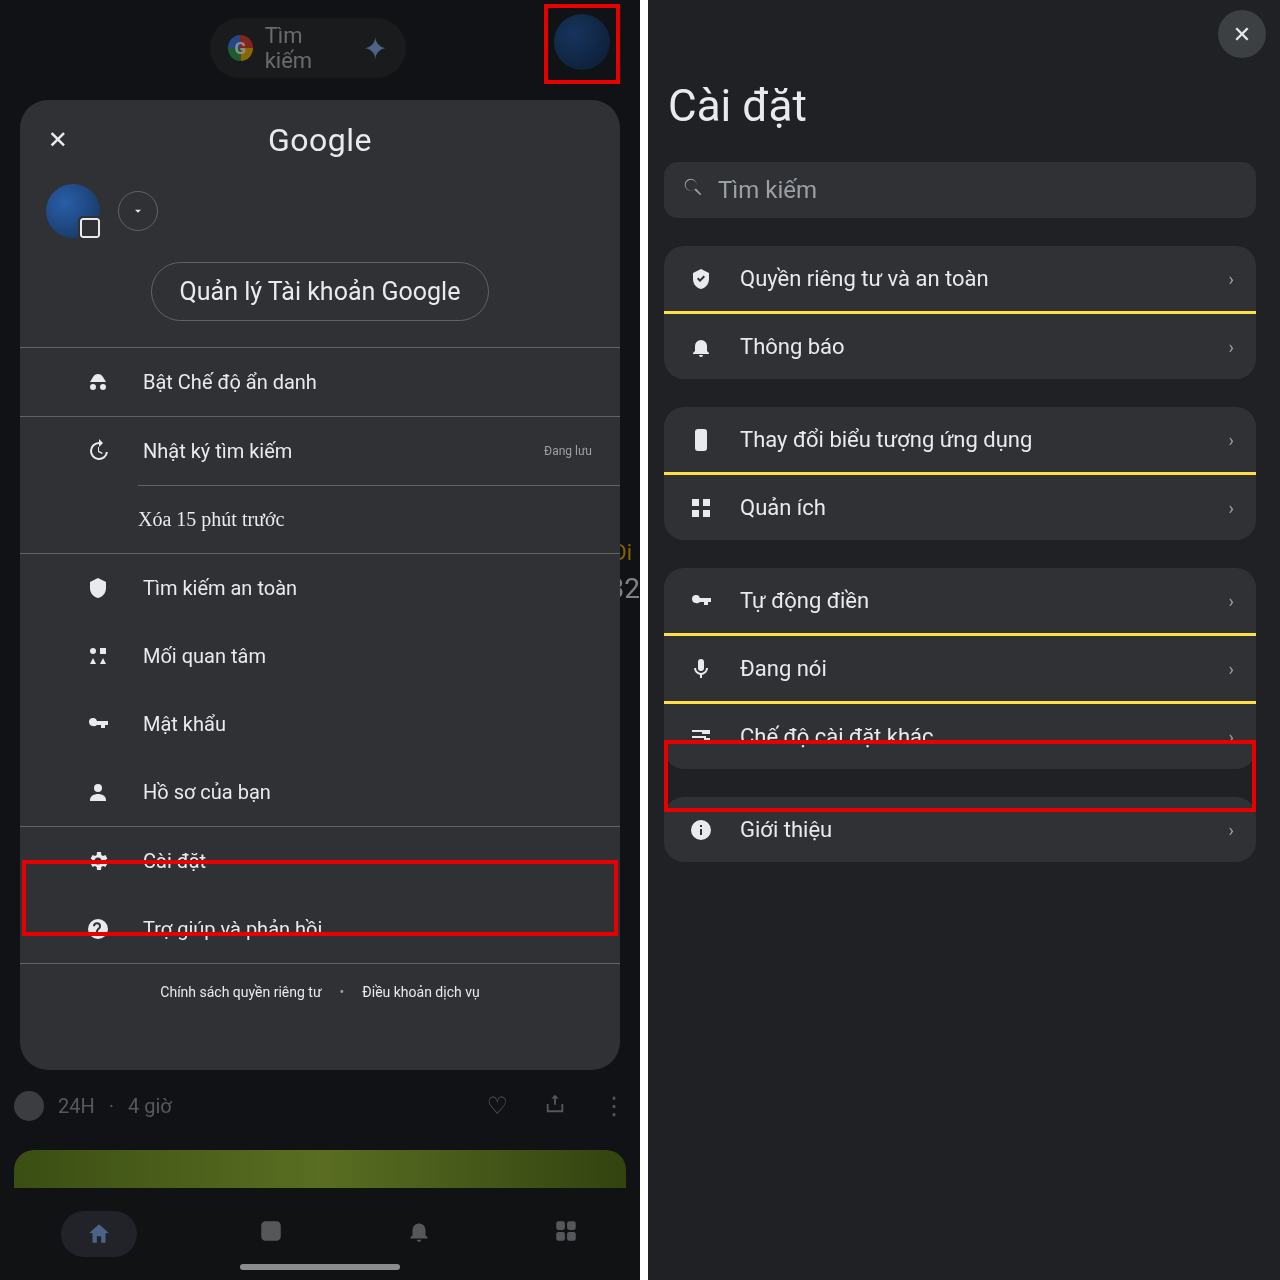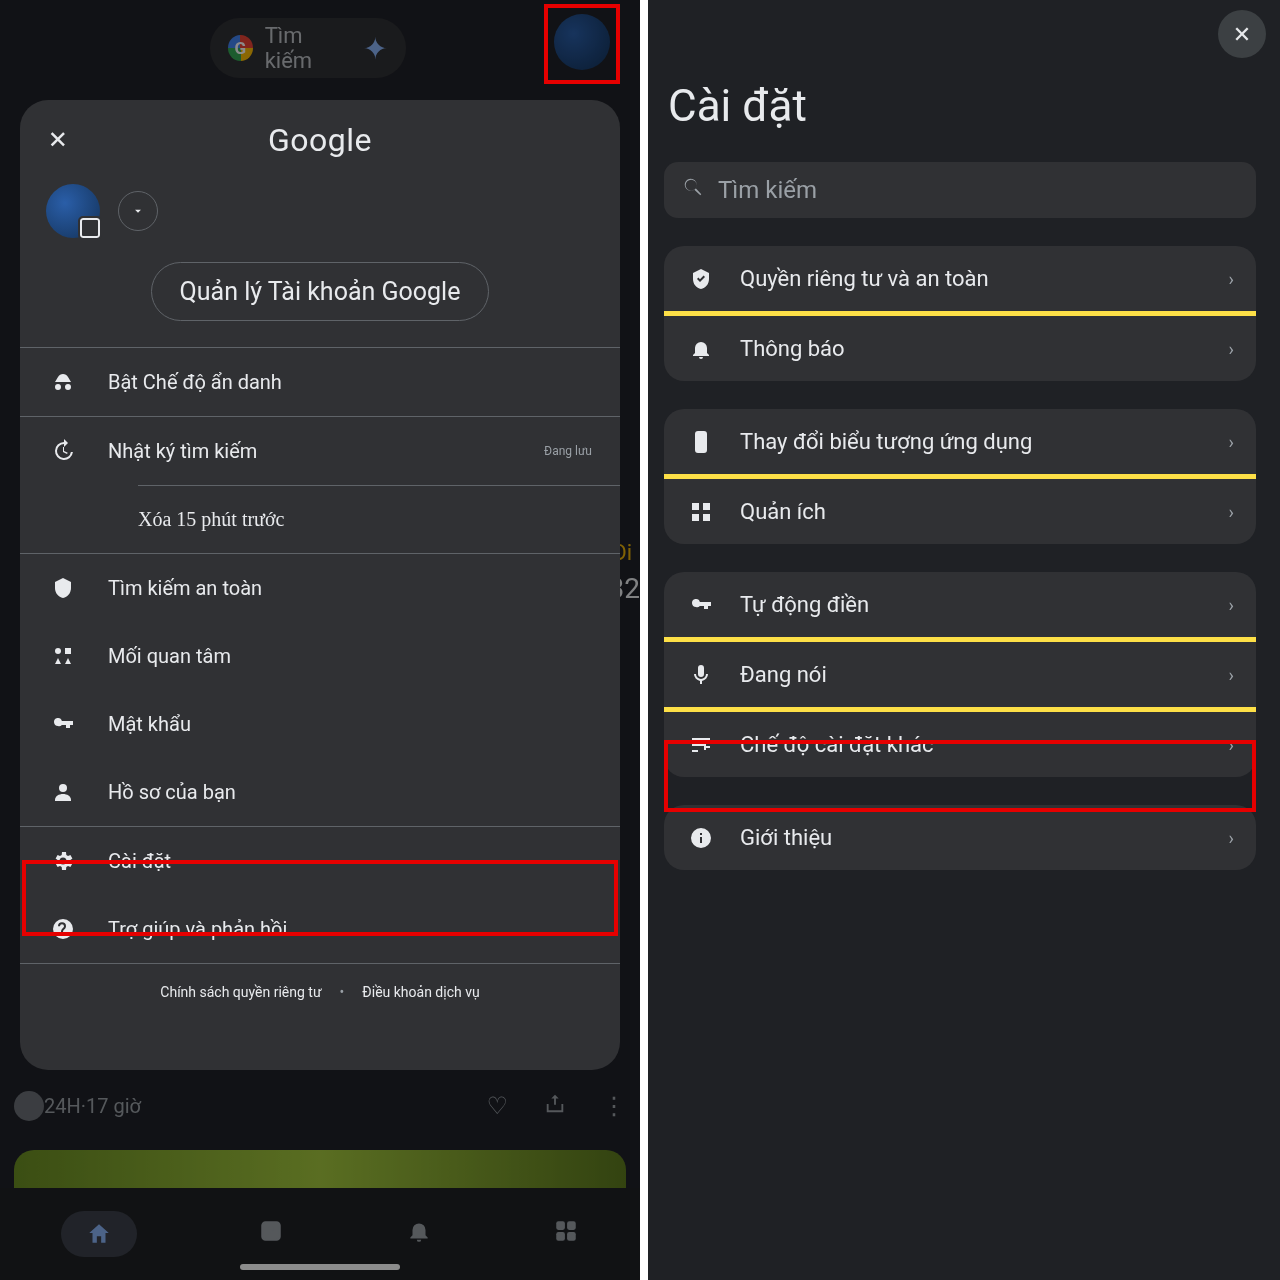--- a/index.html
+++ b/index.html
@@ -72,21 +72,21 @@
   .partial-text {
     position:absolute; right:8px; top:540px;
     color:#eab308; font-size:22px;
   }
   .partial-32 {
     position:absolute; right:0; top:572px;
     color:#e8eaed; font-size:28px; font-weight:400;
   }
   .feed-row {
     position:absolute; left:14px; right:14px; top:1082px;
-    height:48px; display:flex; align-items:center; 
+    height:48px; display:flex; align-items:center; gap:14px;
     color:#9aa0a6; font-size:20px;
   }
   .feed-avatar { width:30px;height:30px;border-radius:50%;background:#6b6f76; }
   .feed-actions { margin-left:auto; display:flex; gap:36px; font-size:24px; }
   .feed-card {
     position:absolute; left:14px; right:14px; top:1150px;
     height:40px; border-radius:20px 20px 0 0;
     background: linear-gradient(90deg,#6b8e23,#a3c73d,#5d7a1e);
   }
   .navbar {
@@ -159,20 +159,21 @@
     font-size:25px;
   }
   .sep { height:1px; background:#5f6368; margin:0; }
   .sep-inset { margin-left:118px; }
 
   .menu-item {
     display:flex; align-items:center;
     padding:22px 28px;
     gap:30px;
     font-size:20px;
+    margin-left:35px;
   }
   .menu-icon {
     width:30px; display:flex;align-items:center;justify-content:center;
     color:#e8eaed; font-size:24px;
   }
   .menu-caption { flex:1; }
   .menu-trail { color:#9aa0a6; font-size:12px; }
   .sub-item { padding:22px 28px 22px 118px; font-size:20px;font-family:Liberation Serif, serif; }
 
   .footer-links {
@@ -217,21 +218,21 @@
     background:#303134;
     border-radius:20px;
     overflow:hidden;
   }
   .g-item {
     display:flex; align-items:center;
     padding:20px 22px;
     gap:24px;
     font-size:22px;
   }
-  .g-item + .g-item { border-top:5px solid #fde047; }
+  .g-item + .g-item { border-top:3px solid #fde047; }
   .g-icon { width:30px; display:flex;justify-content:center; color:#e8eaed; font-size:24px; }
   .g-chev { margin-left:auto; color:#9aa0a6; font-size:18px; }
 
   .red-box-right {
     position:absolute;
     left:24px; right:24px;
     top:740px; height:72px;
     border:4px solid #e60000;
     pointer-events:none;
   }
@@ -251,21 +252,21 @@
     </div>
     <div class="avatar-top"></div>
 
     <div class="partial-text">Đi</div>
     <div class="partial-32">32</div>
 
     <div class="feed-row">
       <span class="feed-avatar"></span>
       <span>24H</span>
       <span>·</span>
-      <span>17 giờ</span>
+      <span>4 giờ</span>
       <span class="feed-actions">
         <span>♡</span>
         <span>
           <svg width="22" height="22" viewBox="0 0 24 24">
               <path d="M12 3l4 4h-3v7h-2V7H8l4-4zM5 20h14v-7h2v9H3v-9h2v7z"></path>
             </svg>
         </span>
         <span>⋮</span>
       </span>
     </div>

